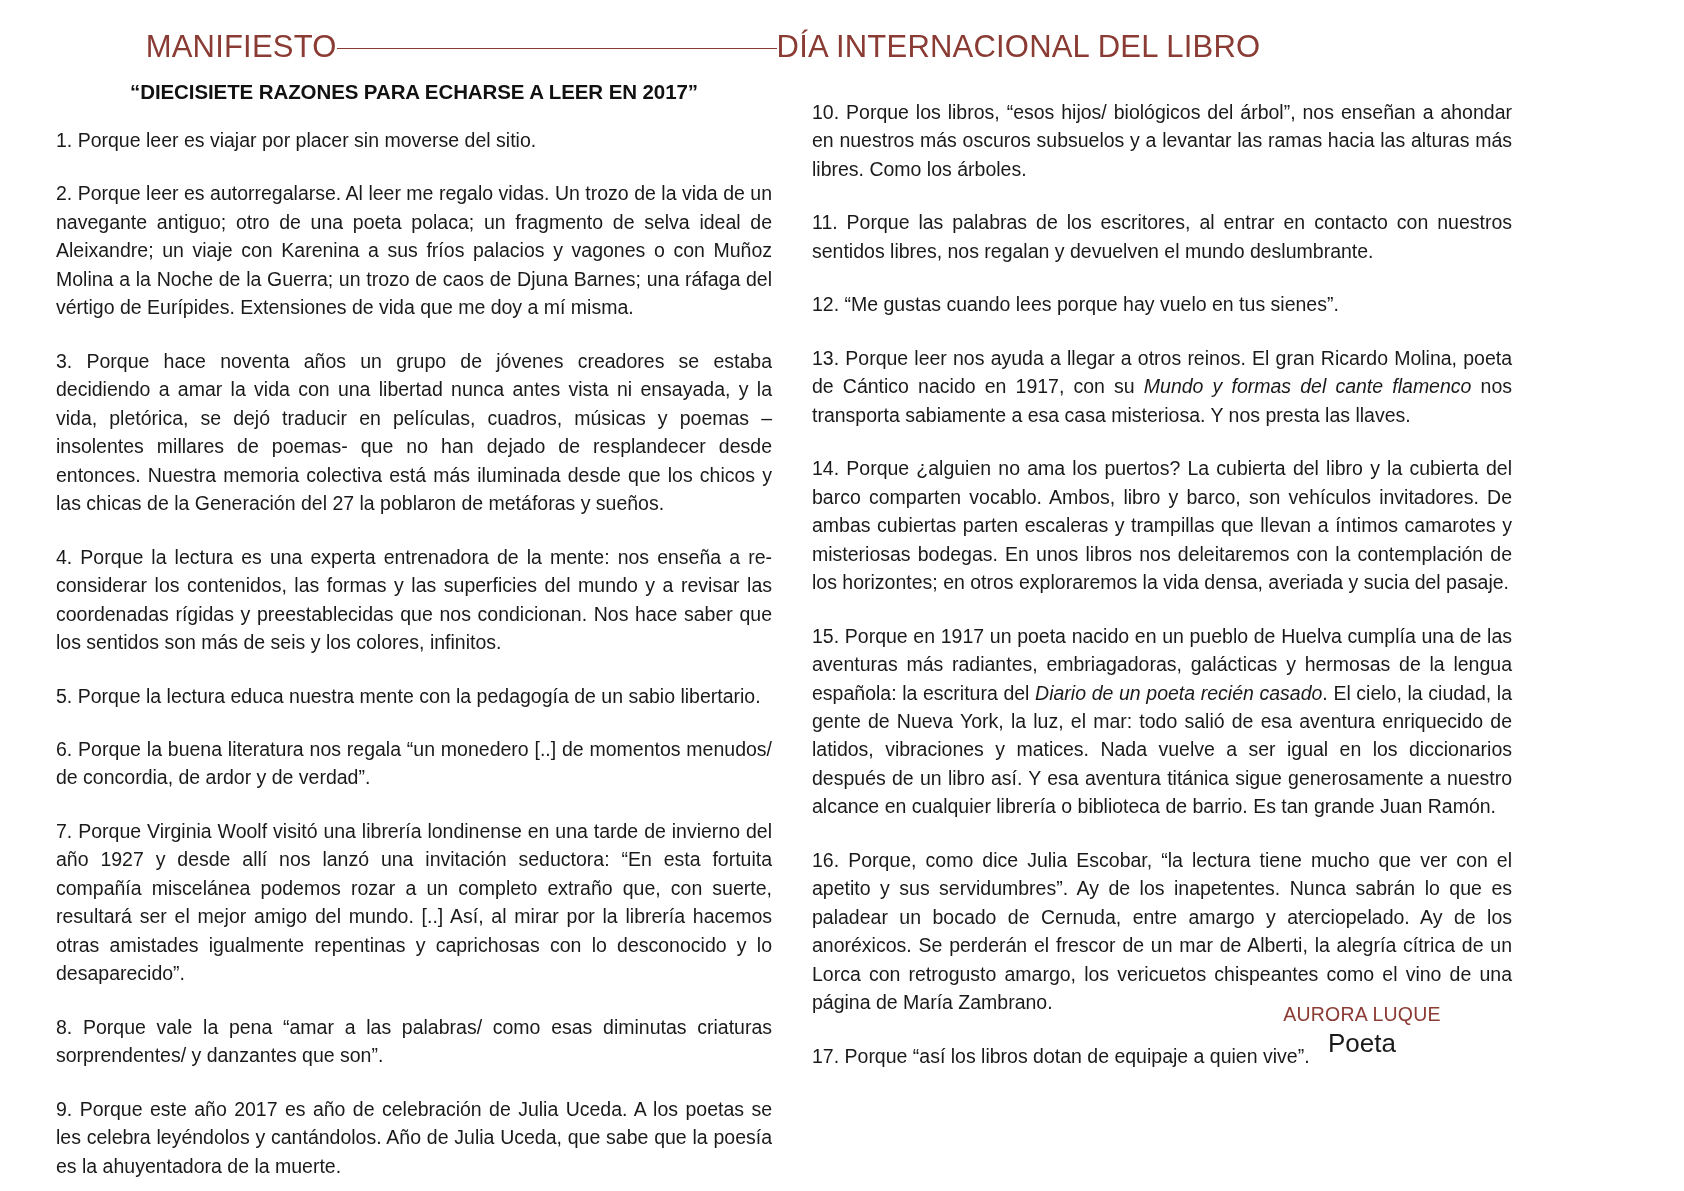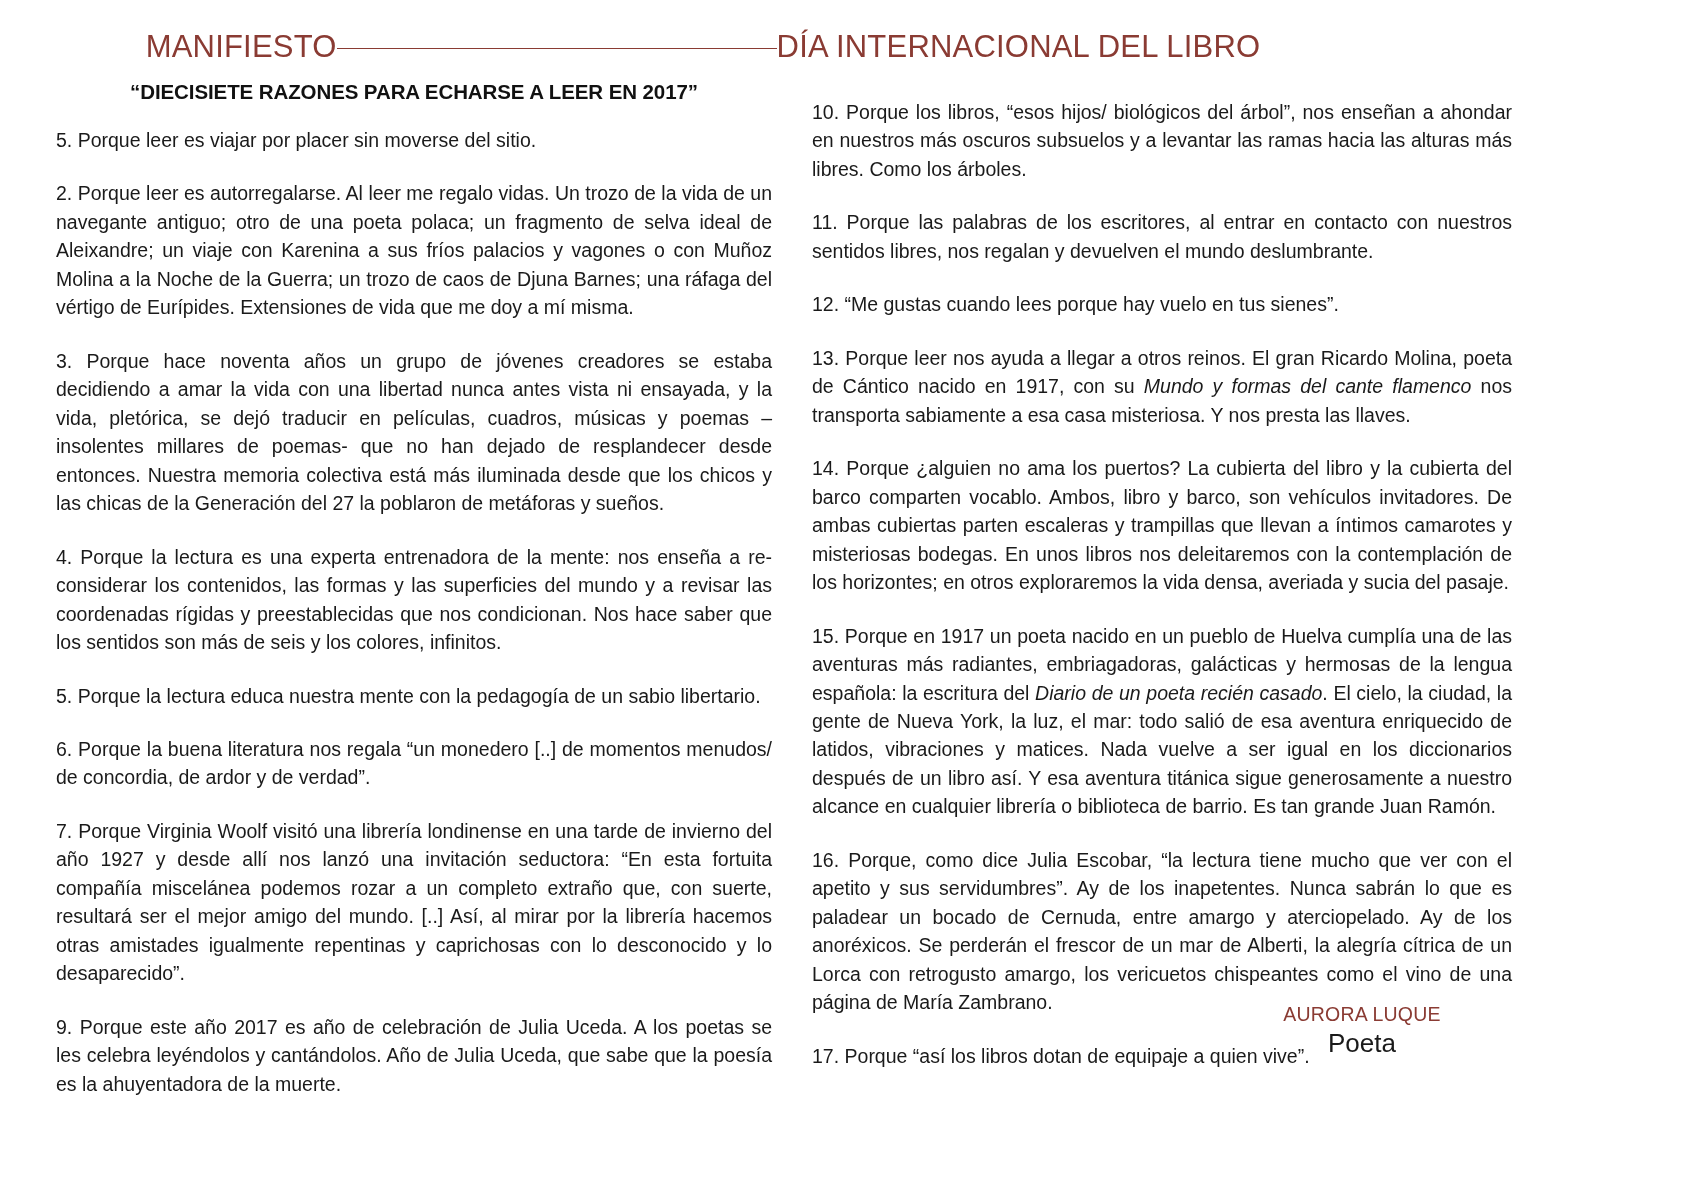--- a/index.html
+++ b/index.html
@@ -121,27 +121,28 @@
 
   <div class="masthead">
     <span class="masthead-title masthead-left">MANIFIESTO</span>
     <span class="masthead-rule"></span>
     <span class="masthead-title masthead-right">DÍA INTERNACIONAL DEL LIBRO</span>
   </div>
 
   <div class="subtitle">“DIECISIETE RAZONES PARA ECHARSE A LEER EN 2017”</div>
 
   <div class="column col-left">
-    <p class="para">5. Porque leer es viajar por placer sin moverse del sitio.</p>
+    <p class="para">1. Porque leer es viajar por placer sin moverse del sitio.</p>
     <p class="para">2. Porque leer es autorregalarse. Al leer me regalo vidas. Un trozo de la vida de un navegante antiguo; otro de una poeta polaca; un fragmento de selva ideal de Aleixandre; un viaje con Karenina a sus fríos palacios y vagones o con Muñoz Molina a la Noche de la Guerra; un trozo de caos de Djuna Barnes; una ráfaga del vértigo de Eurípides. Extensiones de vida que me doy a mí misma.</p>
     <p class="para">3. Porque hace noventa años un grupo de jóvenes creadores se estaba decidiendo a amar la vida con una libertad nunca antes vista ni ensayada, y la vida, pletórica, se dejó traducir en películas, cuadros, músicas y poemas –insolentes millares de poemas- que no han dejado de resplandecer desde entonces. Nuestra memoria colectiva está más iluminada desde que los chicos y las chicas de la Generación del 27 la poblaron de metáforas y sueños.</p>
     <p class="para">4. Porque la lectura es una experta entrenadora de la mente: nos enseña a re-considerar los contenidos, las formas y las superficies del mundo y a revisar las coordenadas rígidas y preestablecidas que nos condicionan. Nos hace saber que los sentidos son más de seis y los colores, infinitos.</p>
     <p class="para">5. Porque la lectura educa nuestra mente con la pedagogía de un sabio libertario.</p>
     <p class="para">6. Porque la buena literatura nos regala “un monedero [..] de momentos menudos/ de concordia, de ardor y de verdad”.</p>
     <p class="para">7. Porque Virginia Woolf visitó una librería londinense en una tarde de invierno del año 1927 y desde allí nos lanzó una invitación seductora: “En esta fortuita compañía miscelánea podemos rozar a un completo  extraño que, con suerte, resultará ser el mejor amigo del mundo. [..] Así, al mirar por la librería hacemos otras amistades igualmente repentinas y caprichosas con lo desconocido y lo desaparecido”.</p>
+    <p class="para">8. Porque vale la pena “amar a las palabras/ como esas diminutas criaturas sorprendentes/ y danzantes que son”.</p>
     <p class="para">9. Porque este año 2017 es año de celebración de Julia Uceda. A los poetas se les celebra leyéndolos y cantándolos. Año de Julia Uceda, que sabe que la poesía es la ahuyentadora de la muerte.</p>
   </div>
 
   <div class="column col-right">
     <p class="para">10. Porque los libros, “esos hijos/ biológicos del árbol”, nos enseñan a ahondar en nuestros más oscuros subsuelos y a levantar las ramas hacia las alturas más libres. Como los árboles.</p>
     <p class="para">11. Porque las palabras de los escritores, al entrar en contacto con nuestros sentidos libres, nos regalan y devuelven el mundo deslumbrante.</p>
     <p class="para">12. “Me gustas cuando lees porque hay vuelo en tus sienes”.</p>
     <p class="para">13. Porque leer nos ayuda a llegar a otros reinos. El gran Ricardo Molina, poeta de Cántico nacido en 1917, con su <i>Mundo y formas del cante flamenco</i> nos transporta sabiamente a esa casa misteriosa. Y nos presta las llaves.</p>
     <p class="para">14. Porque ¿alguien no ama los puertos? La cubierta del libro y la cubierta del barco comparten vocablo. Ambos, libro y barco, son vehículos invitadores. De ambas cubiertas parten escaleras y trampillas que llevan a íntimos camarotes y misteriosas bodegas. En unos libros nos deleitaremos con la contemplación de los horizontes; en otros exploraremos la vida densa, averiada y sucia del pasaje.</p>
     <p class="para">15. Porque en 1917 un poeta nacido en un pueblo de Huelva cumplía una de las aventuras más radiantes, embriagadoras, galácticas y hermosas de la lengua española: la escritura del <i>Diario de un poeta recién casado</i>. El cielo, la ciudad, la gente de Nueva York, la luz, el mar: todo salió de esa aventura enriquecido de latidos, vibraciones y matices. Nada vuelve a ser igual en los diccionarios después de un libro así. Y esa aventura titánica sigue generosamente a nuestro alcance en cualquier librería o biblioteca de barrio.  Es tan grande Juan Ramón.</p>

